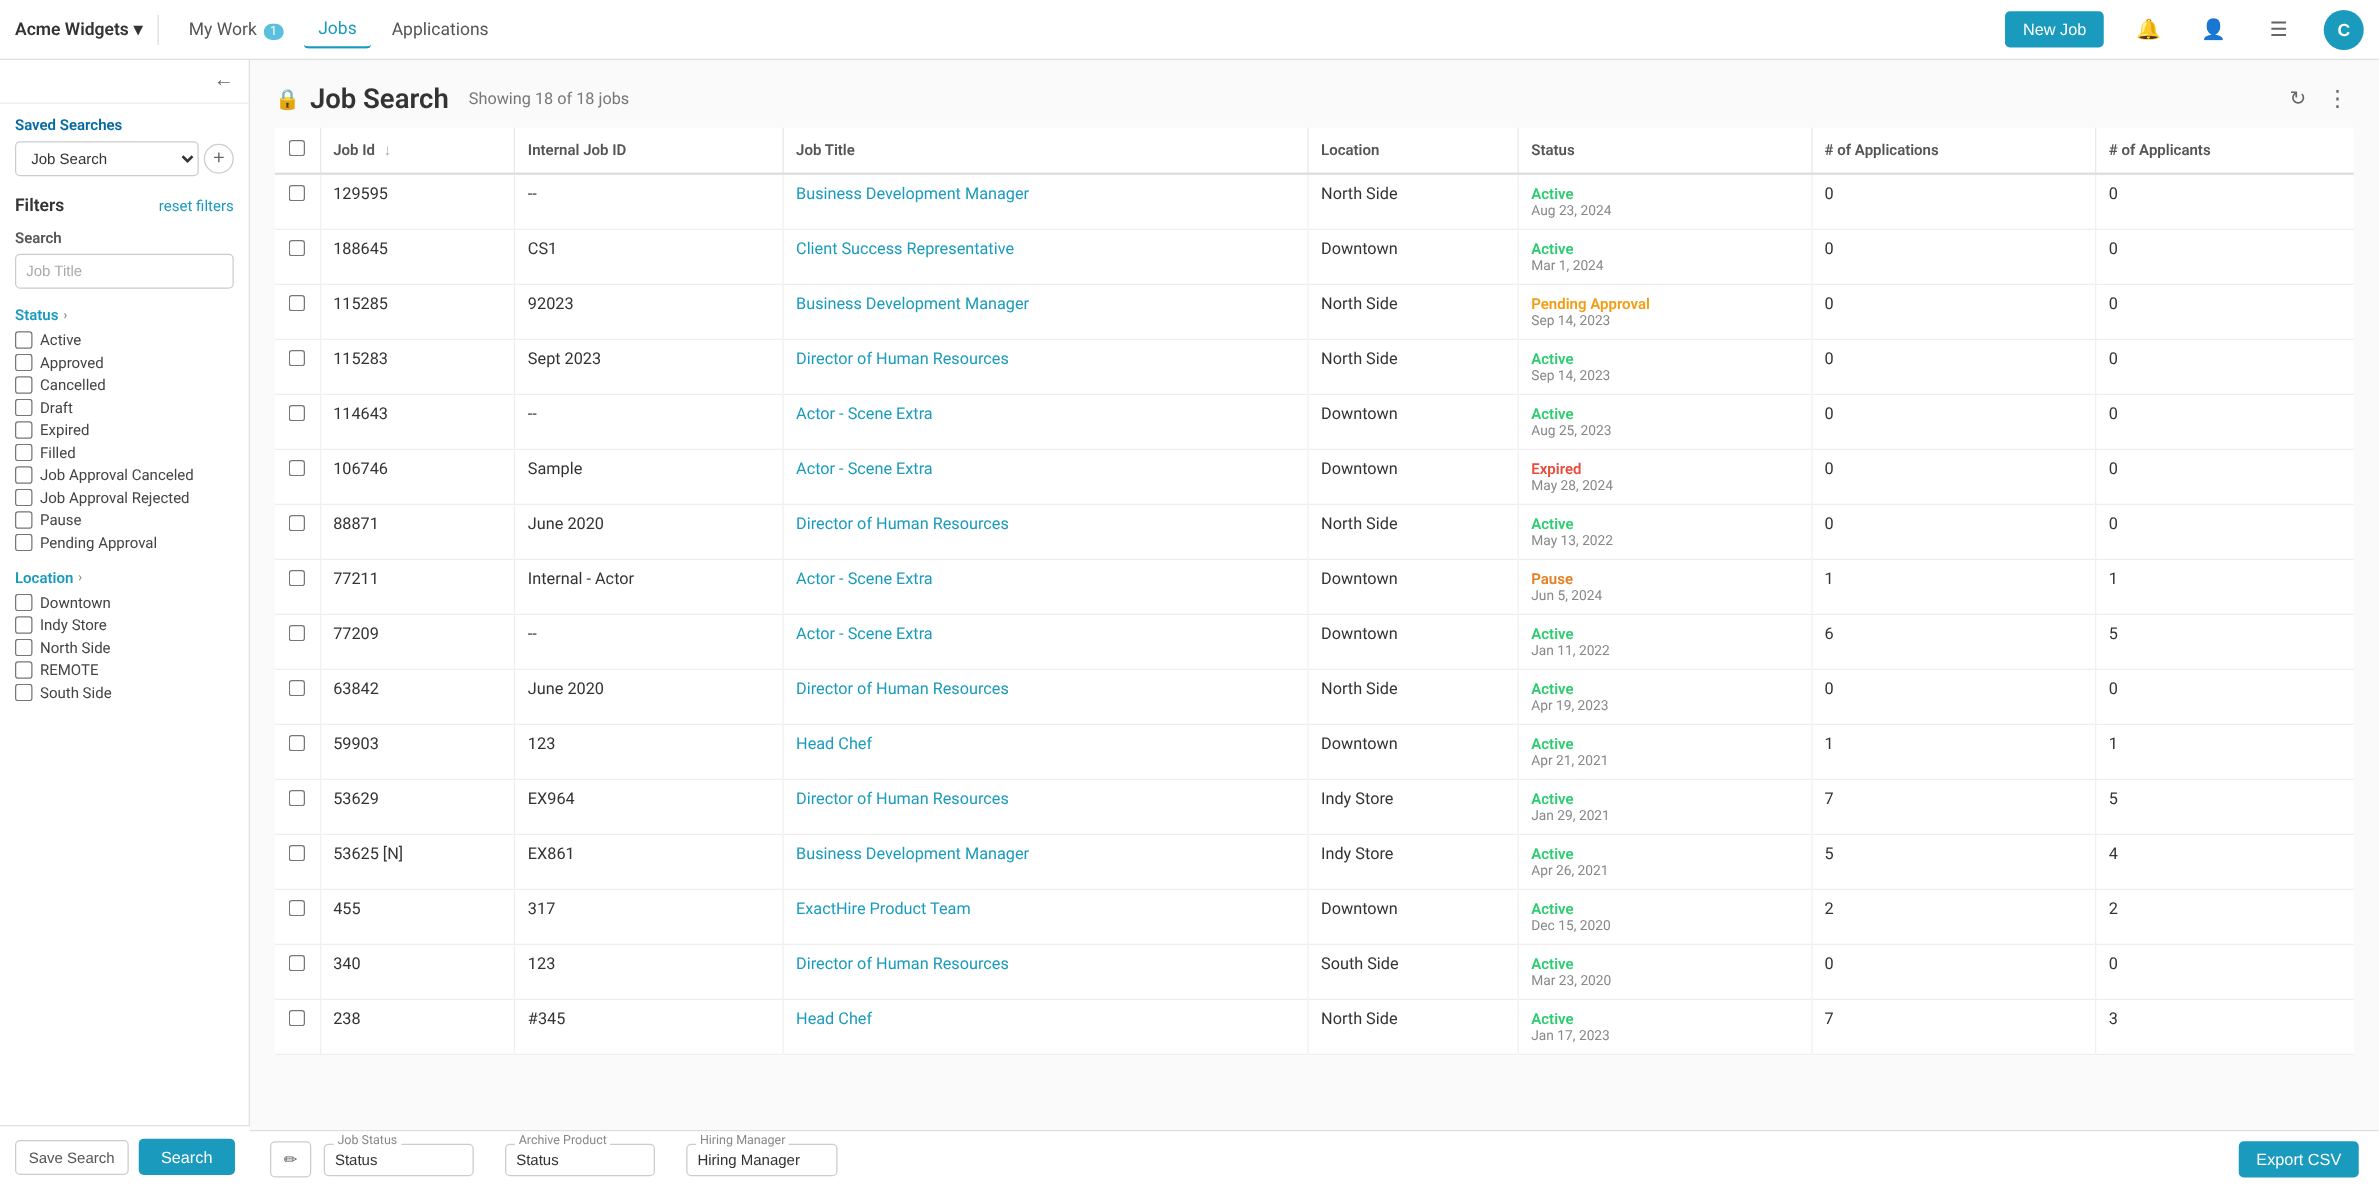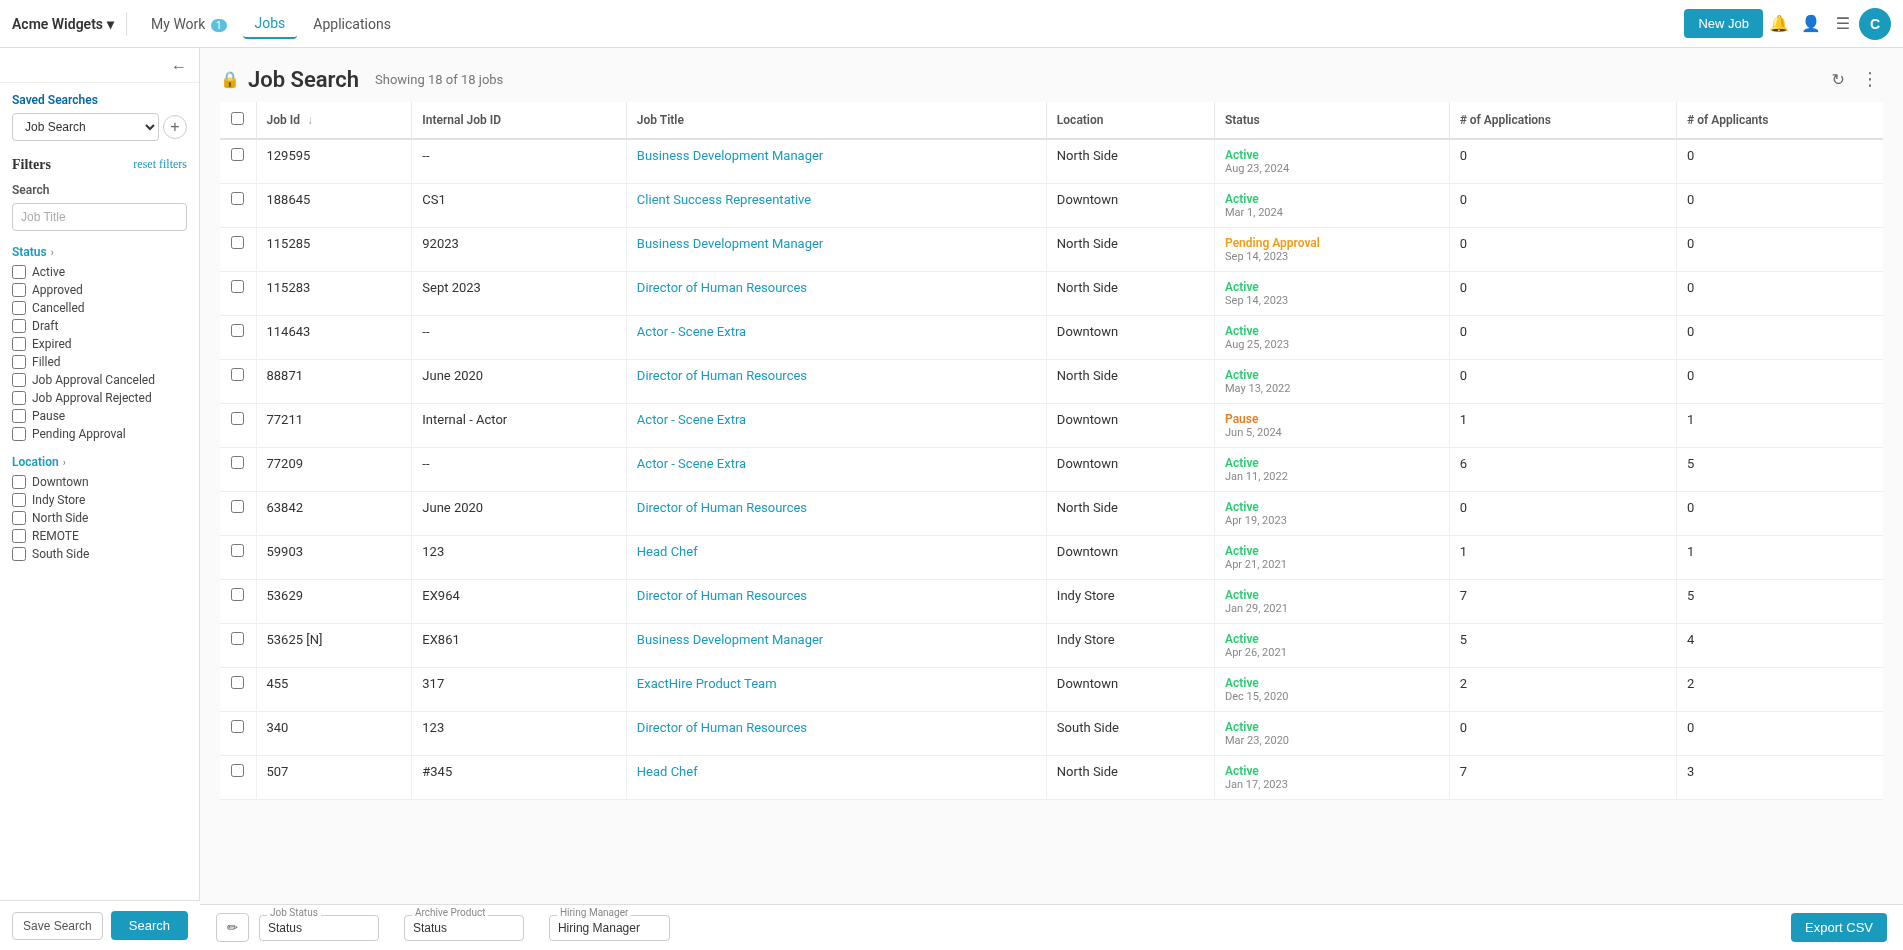--- a/index.html
+++ b/index.html
@@ -19,21 +19,21 @@
     .top-nav-links { display: flex; align-items: center; gap: 4px; }
     .nav-link {
       padding: 6px 12px; font-size: 14px; color: #555; cursor: pointer;
       border-radius: 4px; text-decoration: none; position: relative;
     }
     .nav-link.active { color: #1a9bbd; border-bottom: 2px solid #1a9bbd; }
     .nav-badge {
       background: #5bc0de; color: white; border-radius: 10px;
       font-size: 10px; padding: 1px 5px; margin-left: 2px;
     }
-    .top-nav-right { margin-left: auto; display: flex; align-items: center; gap: 0; justify-content: flex-end; }
+    .top-nav-right { margin-left: auto; display: flex; align-items: center; gap: 20px; justify-content: flex-end; }
     .btn-new-job {
       background: #1a9bbd; color: white; border: none; border-radius: 4px;
       padding: 7px 14px; font-size: 13px; cursor: pointer; font-weight: 500;
     }
     .icon-btn {
       width: 32px; height: 32px; border-radius: 50%; border: none;
       background: transparent; cursor: pointer; display: flex;
       align-items: center; justify-content: center; color: #666; font-size: 16px;
     }
     .avatar-btn {
@@ -63,21 +63,21 @@
     .saved-search-select {
       flex: 1; padding: 5px 8px; border: 1px solid #ccc; border-radius: 4px;
       font-size: 12px; color: #333; background: white;
     }
     .add-saved-btn {
       width: 24px; height: 24px; border-radius: 50%; border: 1px solid #ccc;
       background: white; cursor: pointer; font-size: 16px; color: #666;
       display: flex; align-items: center; justify-content: center;
     }
     .filters-section { padding: 10px 12px; }
-    .filters-header { display: flex; justify-content: space-between; margin-bottom: 10px; font-family: Liberation Serif, serif; }
+    .filters-header { display: flex; align-items: center; justify-content: space-between; margin-bottom: 10px; }
     .filters-title { font-size: 14px; font-weight: 600; color: #333; }
     .reset-filters { font-size: 12px; color: #1a9bbd; cursor: pointer; text-decoration: none; }
     .filter-group { margin-bottom: 14px; }
     .filter-group-label {
       font-size: 12px; font-weight: 600; color: #555; margin-bottom: 6px;
       display: flex; align-items: center; gap: 4px;
     }
     .filter-group-label span { cursor: pointer; }
     .filter-search-input {
       width: 100%; padding: 6px 8px; border: 1px solid #ccc; border-radius: 4px;
@@ -435,20 +435,35 @@
         <div class="status-text status-active">Active</div>
         <div class="status-date">Aug 25, 2023</div>
       </td>
       <td>0</td>
       <td>0</td>
     </tr>
             <tr>
       <td class="checkbox-col">
         <input type="checkbox" style="">
       </td>
+      <td>106746</td>
+      <td>Sample</td>
+      <td style="color:#1a9bbd;cursor:pointer;">Actor - Scene Extra</td>
+      <td>Downtown</td>
+      <td>
+        <div class="status-text status-expired">Expired</div>
+        <div class="status-date">May 28, 2024</div>
+      </td>
+      <td>0</td>
+      <td>0</td>
+    </tr>
+            <tr>
+      <td class="checkbox-col">
+        <input type="checkbox" style="">
+      </td>
       <td>88871</td>
       <td>June 2020</td>
       <td style="color:#1a9bbd;cursor:pointer;">Director of Human Resources</td>
       <td>North Side</td>
       <td>
         <div class="status-text status-active">Active</div>
         <div class="status-date">May 13, 2022</div>
       </td>
       <td>0</td>
       <td>0</td>
@@ -570,21 +585,21 @@
         <div class="status-text status-active">Active</div>
         <div class="status-date">Mar 23, 2020</div>
       </td>
       <td>0</td>
       <td>0</td>
     </tr>
             <tr>
       <td class="checkbox-col">
         <input type="checkbox" style="">
       </td>
-      <td>507</td>
+      <td>238</td>
       <td>#345</td>
       <td style="color:#1a9bbd;cursor:pointer;">Head Chef</td>
       <td>North Side</td>
       <td>
         <div class="status-text status-active">Active</div>
         <div class="status-date">Jan 17, 2023</div>
       </td>
       <td>7</td>
       <td>3</td>
     </tr>

